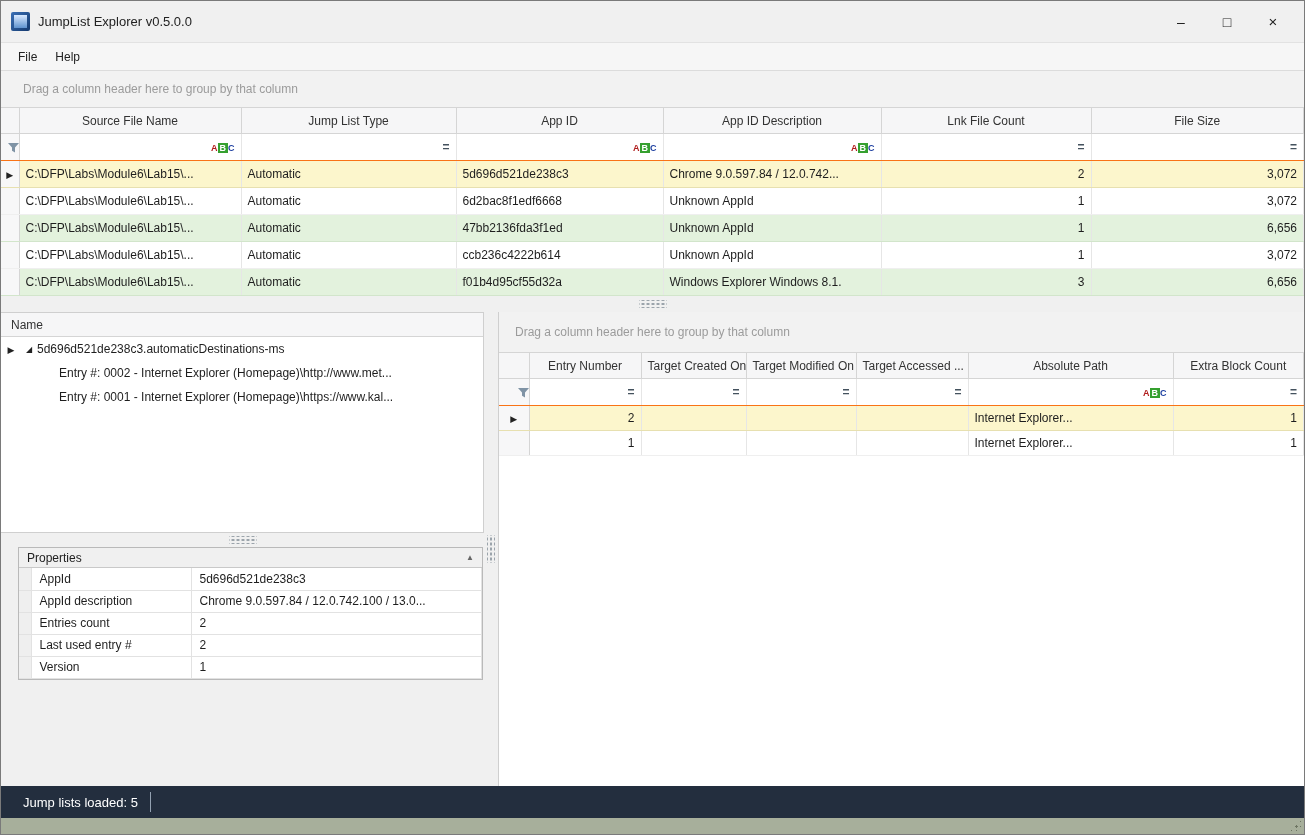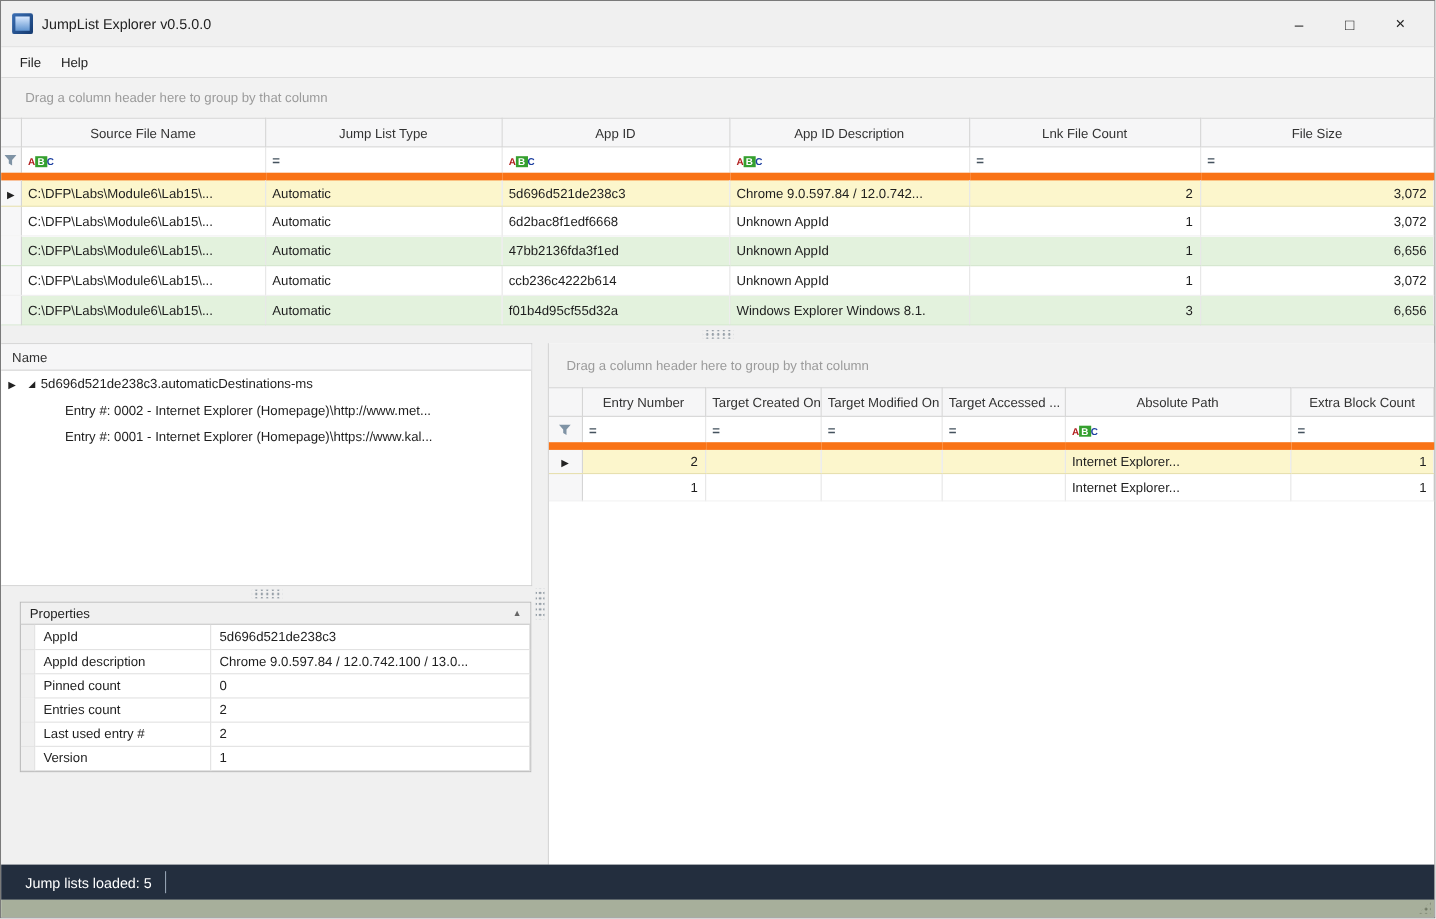--- a/index.html
+++ b/index.html
@@ -34,21 +34,21 @@
   .group-panel.top{flex:0 0 36px;padding:0 22px;}
   .group-panel.right{flex:0 0 40px;padding:0 16px;}
 
   
   table.grid{border-collapse:collapse;table-layout:fixed;width:100%;background:#fff;}
   table.grid th{background:#f6f6f7;border:1px solid #d5d5d5;border-left:none;
     font-weight:normal;text-align:center;padding:0 6px;height:26px;color:#333;
     white-space:nowrap;overflow:hidden;}
   table.grid td{border-right:1px solid #e6e6e6;border-bottom:1px solid #efefef;
     padding:0 6px;height:27px;white-space:nowrap;overflow:hidden;background:#fff;}
-  table.grid tr.filter td{height:27px;border-bottom:7px solid #f97316;}
+  table.grid tr.filter td{height:27px;border-bottom:1px solid #f97316;text-align:right;}
   table.grid td.ind{background:#f7f7f8;border-right:1px solid #d5d5d5;text-align:center;padding:0;}
   table.grid tr.sel td{background:#fcf6cc;border-bottom:1px solid #e7e0b0;}
   table.grid tr.alt td{background:#e3f2dd;border-bottom:1px solid #d2e5cb;}
   table.grid tr.sel td.ind, table.grid tr.alt td.ind{background:#f7f7f8;}
   table.grid td.num{text-align:right;}
   table.detail td{height:25px;}
 
   .row-ind{font-size:9px;color:#222;}
   .abc{font-size:9px;font-weight:bold;letter-spacing:0;}
   .abc .a{color:#b01c1c;}
@@ -259,25 +259,20 @@
           <tbody>
               <tr>
             <td class="p-ind"></td>
             <td>AppId</td>
             <td>5d696d521de238c3</td>
           </tr>
           <tr>
             <td class="p-ind"></td>
             <td>AppId description</td>
             <td>Chrome 9.0.597.84 / 12.0.742.100 / 13.0...</td>
-          </tr>
-          <tr>
-            <td class="p-ind"></td>
-            <td>Pinned count</td>
-            <td>0</td>
           </tr>
           <tr>
             <td class="p-ind"></td>
             <td>Entries count</td>
             <td>2</td>
           </tr>
           <tr>
             <td class="p-ind"></td>
             <td>Last used entry #</td>
             <td>2</td>

